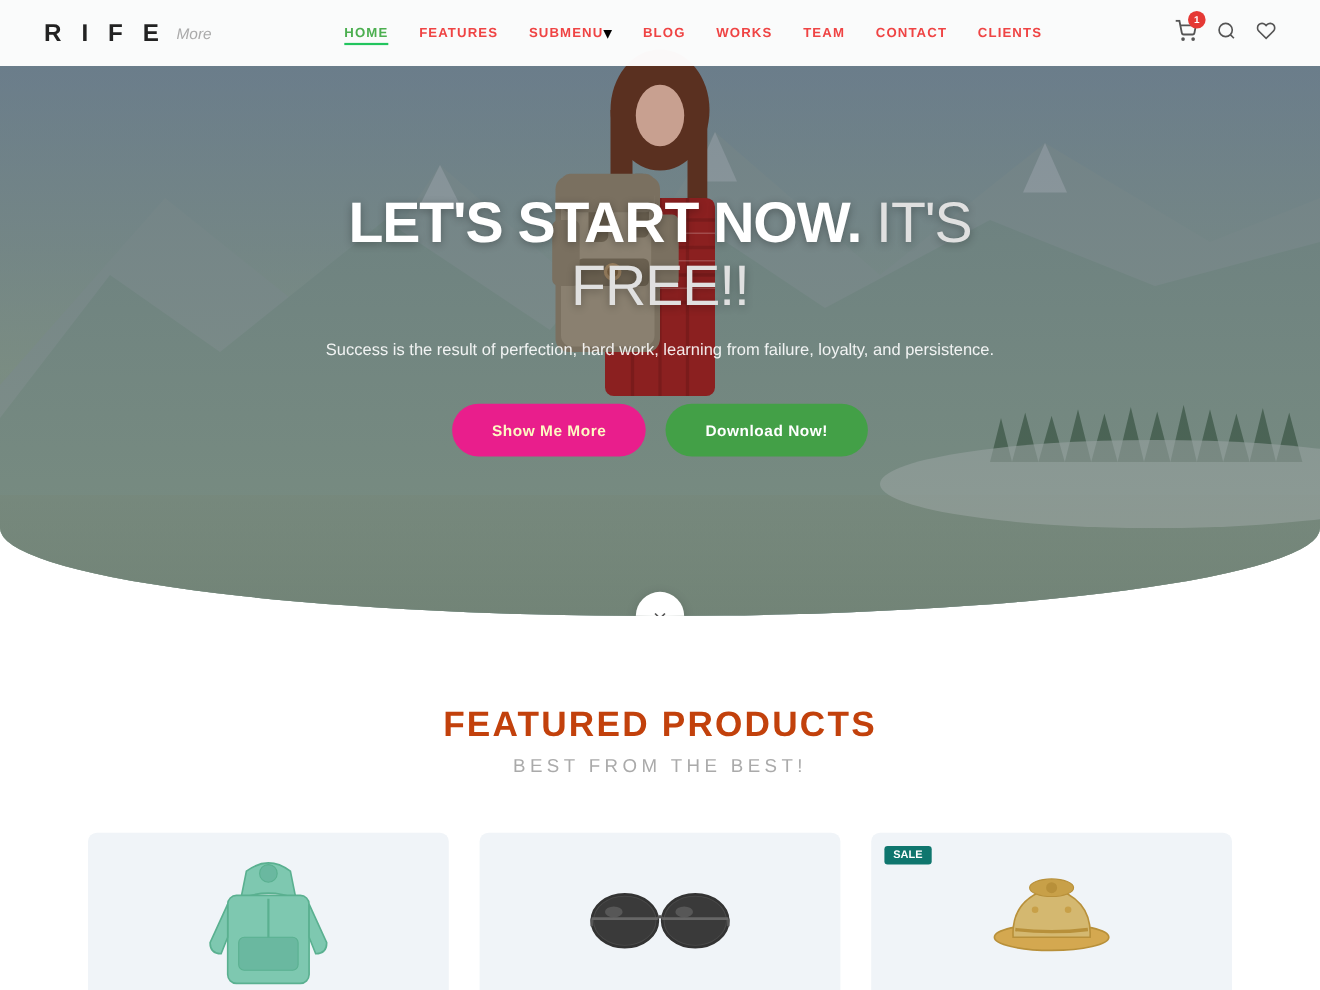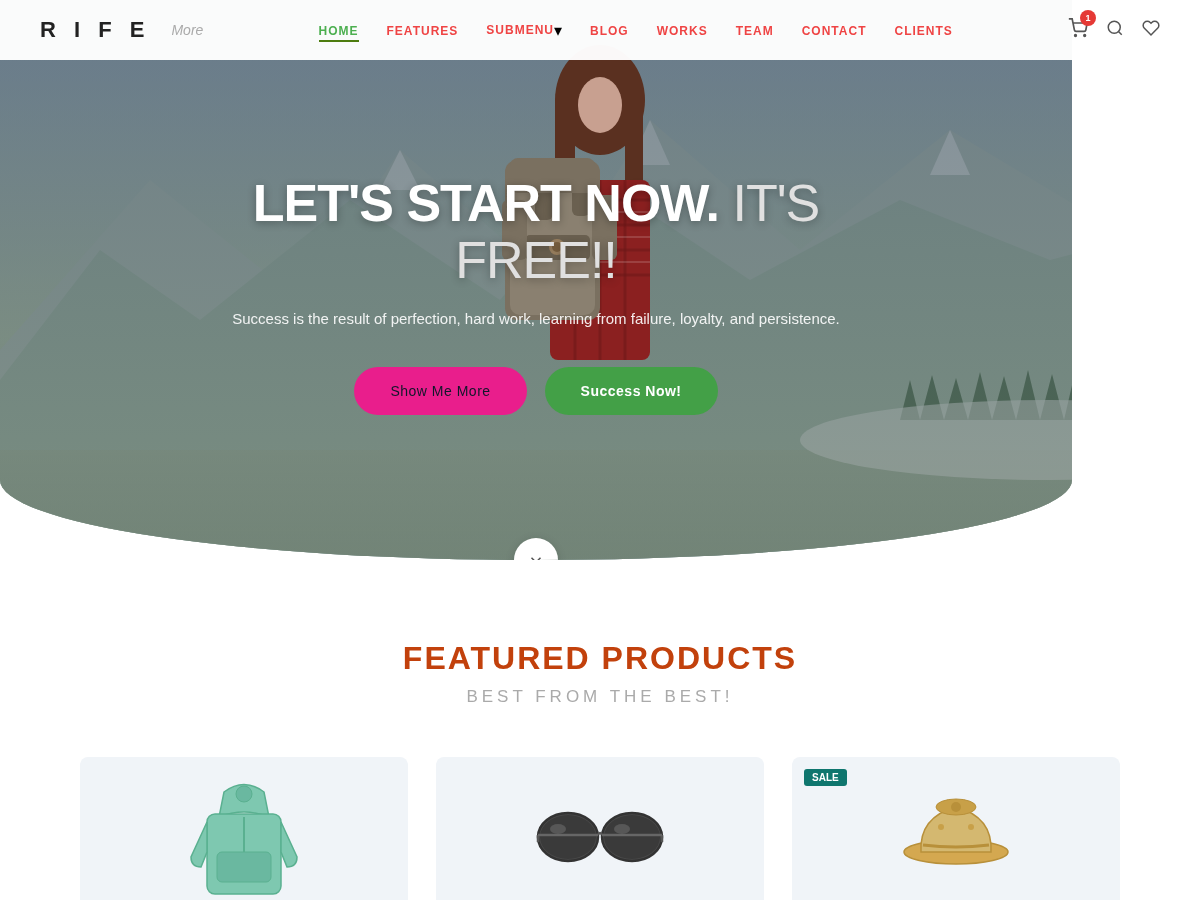--- a/index.html
+++ b/index.html
@@ -13,21 +13,21 @@
       display: flex;
       align-items: center;
       justify-content: space-between;
       padding: 0 40px;
       height: 60px;
       background: rgba(255,255,255,0.97);
     }
     .logo {
       display: flex;
       align-items: center;
-      gap: 19px;
+      gap: 8px;
     }
     .logo-rife {
       font-size: 22px;
       font-weight: 900;
       letter-spacing: 6px;
       color: #222;
       text-transform: uppercase;
     }
     .logo-free {
       font-size: 14px;
@@ -45,21 +45,21 @@
     .nav-links li a {
       text-decoration: none;
       font-size: 12px;
       font-weight: 700;
       letter-spacing: 1px;
       color: #ef4444;
       text-transform: uppercase;
     }
     .nav-links li a.active {
       color: #4CAF50;
-      border-bottom: 2px solid #4d7c0f;
+      border-bottom: 2px solid #22c55e;
       padding-bottom: 2px;
     }
     .nav-links li.has-dropdown {
       display: flex;
       align-items: center;
       gap: 0;
     }
     .nav-icons {
       display: flex;
       align-items: center;
@@ -83,21 +83,21 @@
       height: 16px;
       border-radius: 50%;
       display: flex;
       align-items: center;
       justify-content: center;
     }
 
     
     .hero {
       position: relative;
-      width: 1072px;
+      width: 1200px;
       height: 560px;
       overflow: hidden;
       border-radius: 0 0 50% 50% / 0 0 80px 80px;
     }
     .hero-bg {
       width: 100%;
       height: 100%;
       background: linear-gradient(
         to bottom,
         rgba(60,80,100,0.55) 0%,
@@ -145,26 +145,26 @@
       margin-bottom: 36px;
       font-weight: 300;
     }
     .hero-buttons {
       display: flex;
       gap: 18px;
       justify-content: center;
     }
     .btn-show {
       background: #e91e8c;
-      color: #0f172a;
+      color: #fef9c3;
       border: none;
       padding: 16px 36px;
       border-radius: 50px;
       font-size: 14px;
-      font-weight: 400;
+      font-weight: 700;
       cursor: pointer;
       letter-spacing: 0.5px;
     }
     .btn-download {
       background: #43a047;
       color: white;
       border: none;
       padding: 16px 36px;
       border-radius: 50px;
       font-size: 14px;
@@ -381,21 +381,21 @@
   </div>
 
   <div class="hero-content">
     <h1 class="hero-heading">
       <span>LET'S START NOW.</span><span class="free"> IT'S FREE!!</span>
     </h1>
     <p class="hero-subtext">Success is the result of perfection, hard work, learning
 from failure, loyalty, and persistence.</p>
     <div class="hero-buttons">
       <button class="btn-show">Show Me More</button>
-      <button class="btn-download">Success Now!</button>
+      <button class="btn-download">Download Now!</button>
     </div>
   </div>
 
   <div class="scroll-down">
     <svg viewBox="0 0 24 24">
       <polyline points="6 9 12 15 18 9"></polyline>
     </svg>
   </div>
 </div>
 

